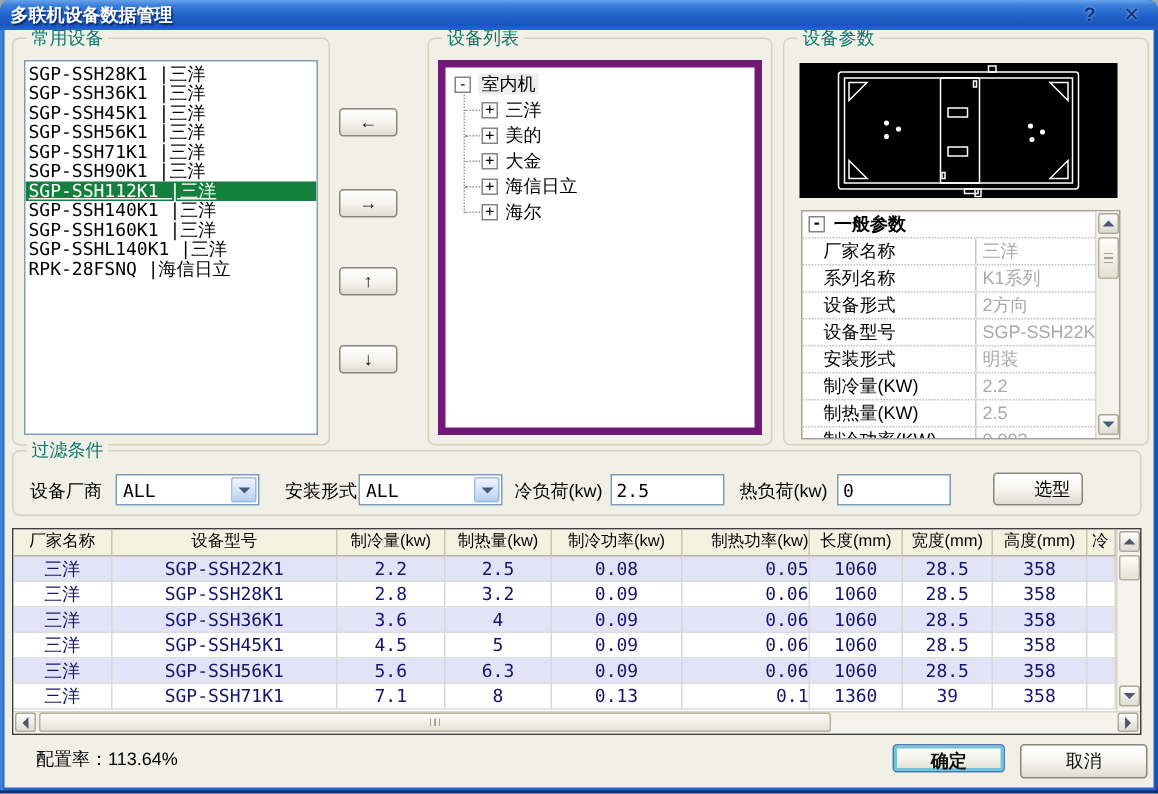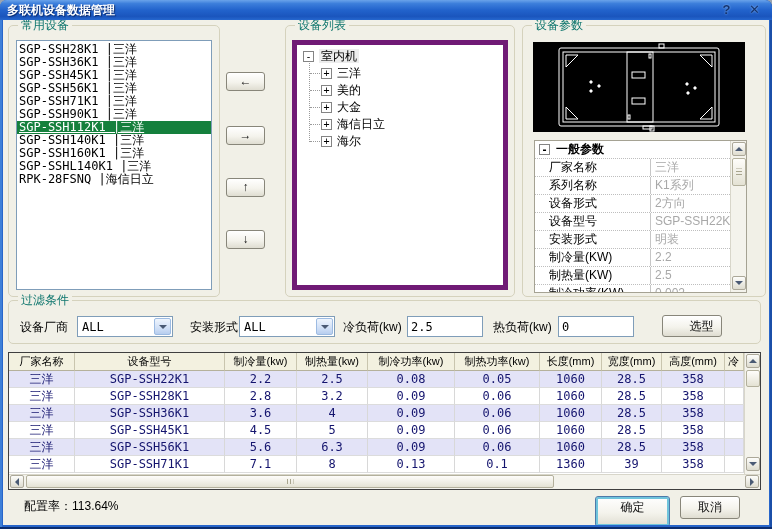--- a/index.html
+++ b/index.html
@@ -110,34 +110,34 @@
   .trow { display:flex; height:17px; background:#fff; }
   .tbody .trow:nth-child(odd) { background:#E3E3F7; }
   .tcell { border-right:1px solid #D8D8D8; border-bottom:1px solid #DCDCDC; text-align:center;
     line-height:16px; color:#14146E; overflow:hidden; white-space:nowrap; flex:none;
     font-family:"DejaVu Sans Mono","Liberation Mono",monospace; font-size:12px; }
   .thead [data-index="0"], .c0 { width:66px; }
   .thead [data-index="1"], .c1 { width:150px; }
   .thead [data-index="2"], .c2 { width:72px; }
   .thead [data-index="3"], .c3 { width:71px; }
   .thead [data-index="4"], .c4 { width:87px; }
-  .thead [data-index="5"], .c5 { width:85px; }
+  .thead [data-index="5"], .c5 { width:85px;text-align:right; }
   .thead [data-index="6"], .c6 { width:62px; }
   .thead [data-index="7"], .c7 { width:60px; }
   .thead [data-index="8"], .c8 { width:63px; }
   .thead [data-index="9"], .c9 { width:19px; flex:1; text-align:left; padding-left:3px; }
   .tv-scroll { position:absolute; right:0; top:0; width:16px; height:121px; border-left:1px solid #D8D6CA; }
   .th-scroll { position:absolute; left:0; right:0; bottom:0; height:15px; border-top:1px solid #D8D6CA; }
   .th-scroll .sb-btn { top:0; height:13px; }
 
   
   .footer-text { position:absolute; left:21px; top:478px; color:#000; }
-  .btn-ok { position:absolute; left:592px; top:476px; width:75px; height:31px; line-height:21px; }
+  .btn-ok { position:absolute; left:592px; top:476px; width:75px; height:19px; line-height:21px;font-weight:bold; }
   .btn-ok.focused { box-shadow:inset 0 0 0 2px #6FC4DC; border-color:#4E7AA9; }
-  .btn-cancel { position:absolute; left:677px; top:476px; width:60px; height:23px; line-height:21px; }
+  .btn-cancel { position:absolute; left:677px; top:476px; width:85px; height:23px; line-height:21px; }
 </style>
 </head>
 <body>
 
 <div class="dialog">
 
   <div class="titlebar">
     <span class="title-text">多联机设备数据管理</span>
     <span class="win-btn win-help">?</span>
     <span class="win-btn win-close">✕</span>

